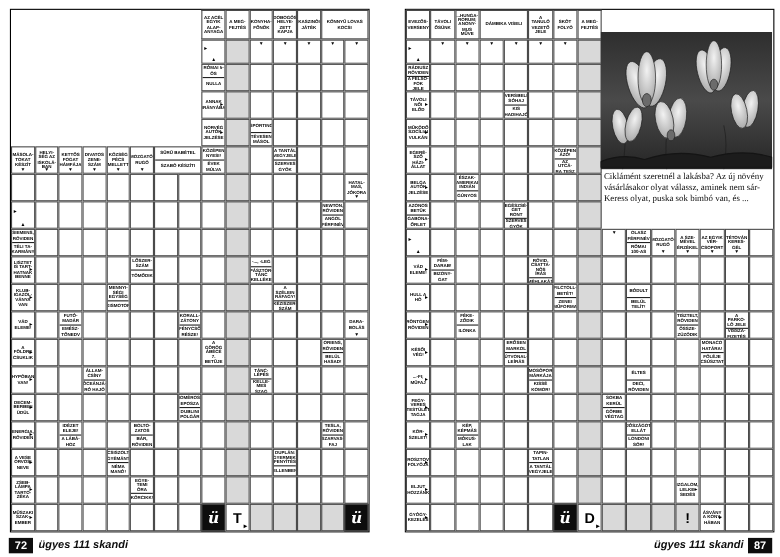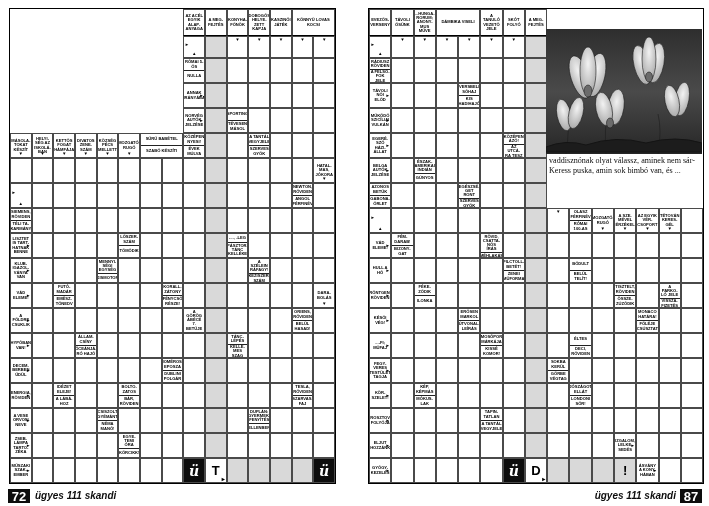--- a/index.html
+++ b/index.html
@@ -24,21 +24,21 @@
   .arr.leftmid{left:0.5px;top:38%;transform:translateY(-50%);}
   .arr.botcen{bottom:0.5px;left:50%;transform:translateX(-50%);}
   .arr.corner{right:1px;bottom:0.5px;font-size:6px;}
   .caption{position:absolute;left:12px;top:104px;width:168px;text-align:center;
            font-size:7.6px;font-weight:bold;line-height:1.25;color:#111;}
   .article{position:absolute;left:549px;top:156px;width:154px;
            font-family:"Liberation Serif",serif;font-size:8.1px;line-height:1.24;
            text-align:justify;color:#0e0e0e;}
   .footer-box{position:absolute;width:22px;height:14px;background:#0d0d0d;color:#fff;
               display:flex;align-items:center;justify-content:center;
-              font-weight:bold;font-size:13px;}
+              font-weight:bold;font-size:10px;}
   .footer-title{position:absolute;font-weight:bold;font-style:italic;font-size:10px;color:#0d0d0d;}
   .artbox{position:absolute;}
 </style>
 </head>
 <body>
 
 <div id="spread">
 
   <div class="artbox" style="left:9px;top:8px;width:173px;height:96px;">
     <svg width="173" height="96" viewBox="0 0 173 96" xmlns="http://www.w3.org/2000/svg">
@@ -907,21 +907,22 @@
           <ellipse cx="64" cy="94" rx="3.5" ry="5"></ellipse>
         </g>
         <g fill="none" stroke="#141414" stroke-width="1">
           <path d="M0 118 q20 -8 40 -2 q30 -10 60 -2 q30 -8 56 0 l0 9 l-156 0z" fill="#1c1c1c"></path>
         </g>
       </g>
     </svg>
   </div>
 
   <div class="article">
-    <div>vaddisznónak olyat válassz, aminek nem sár-</div>
-    <div>Keress puska, amin sok bimbó van, és ...</div>
+    <div>Ciklámént szeretnél a lakásba? Az új növény</div>
+    <div>vásárlásakor olyat válassz, aminek nem sár-</div>
+    <div>Keress olyat, puska sok bimbó van, és ...</div>
   </div>
 
   <div class="footer-box" style="left:8px;top:489px;">72</div>
   <div class="footer-title" style="left:35px;top:490px;">ügyes 111 skandi</div>
   <div class="footer-title" style="right:33px;top:490px;">ügyes 111 skandi</div>
   <div class="footer-box" style="left:680px;top:489px;">87</div>
 </div>
 
 </body></html>

